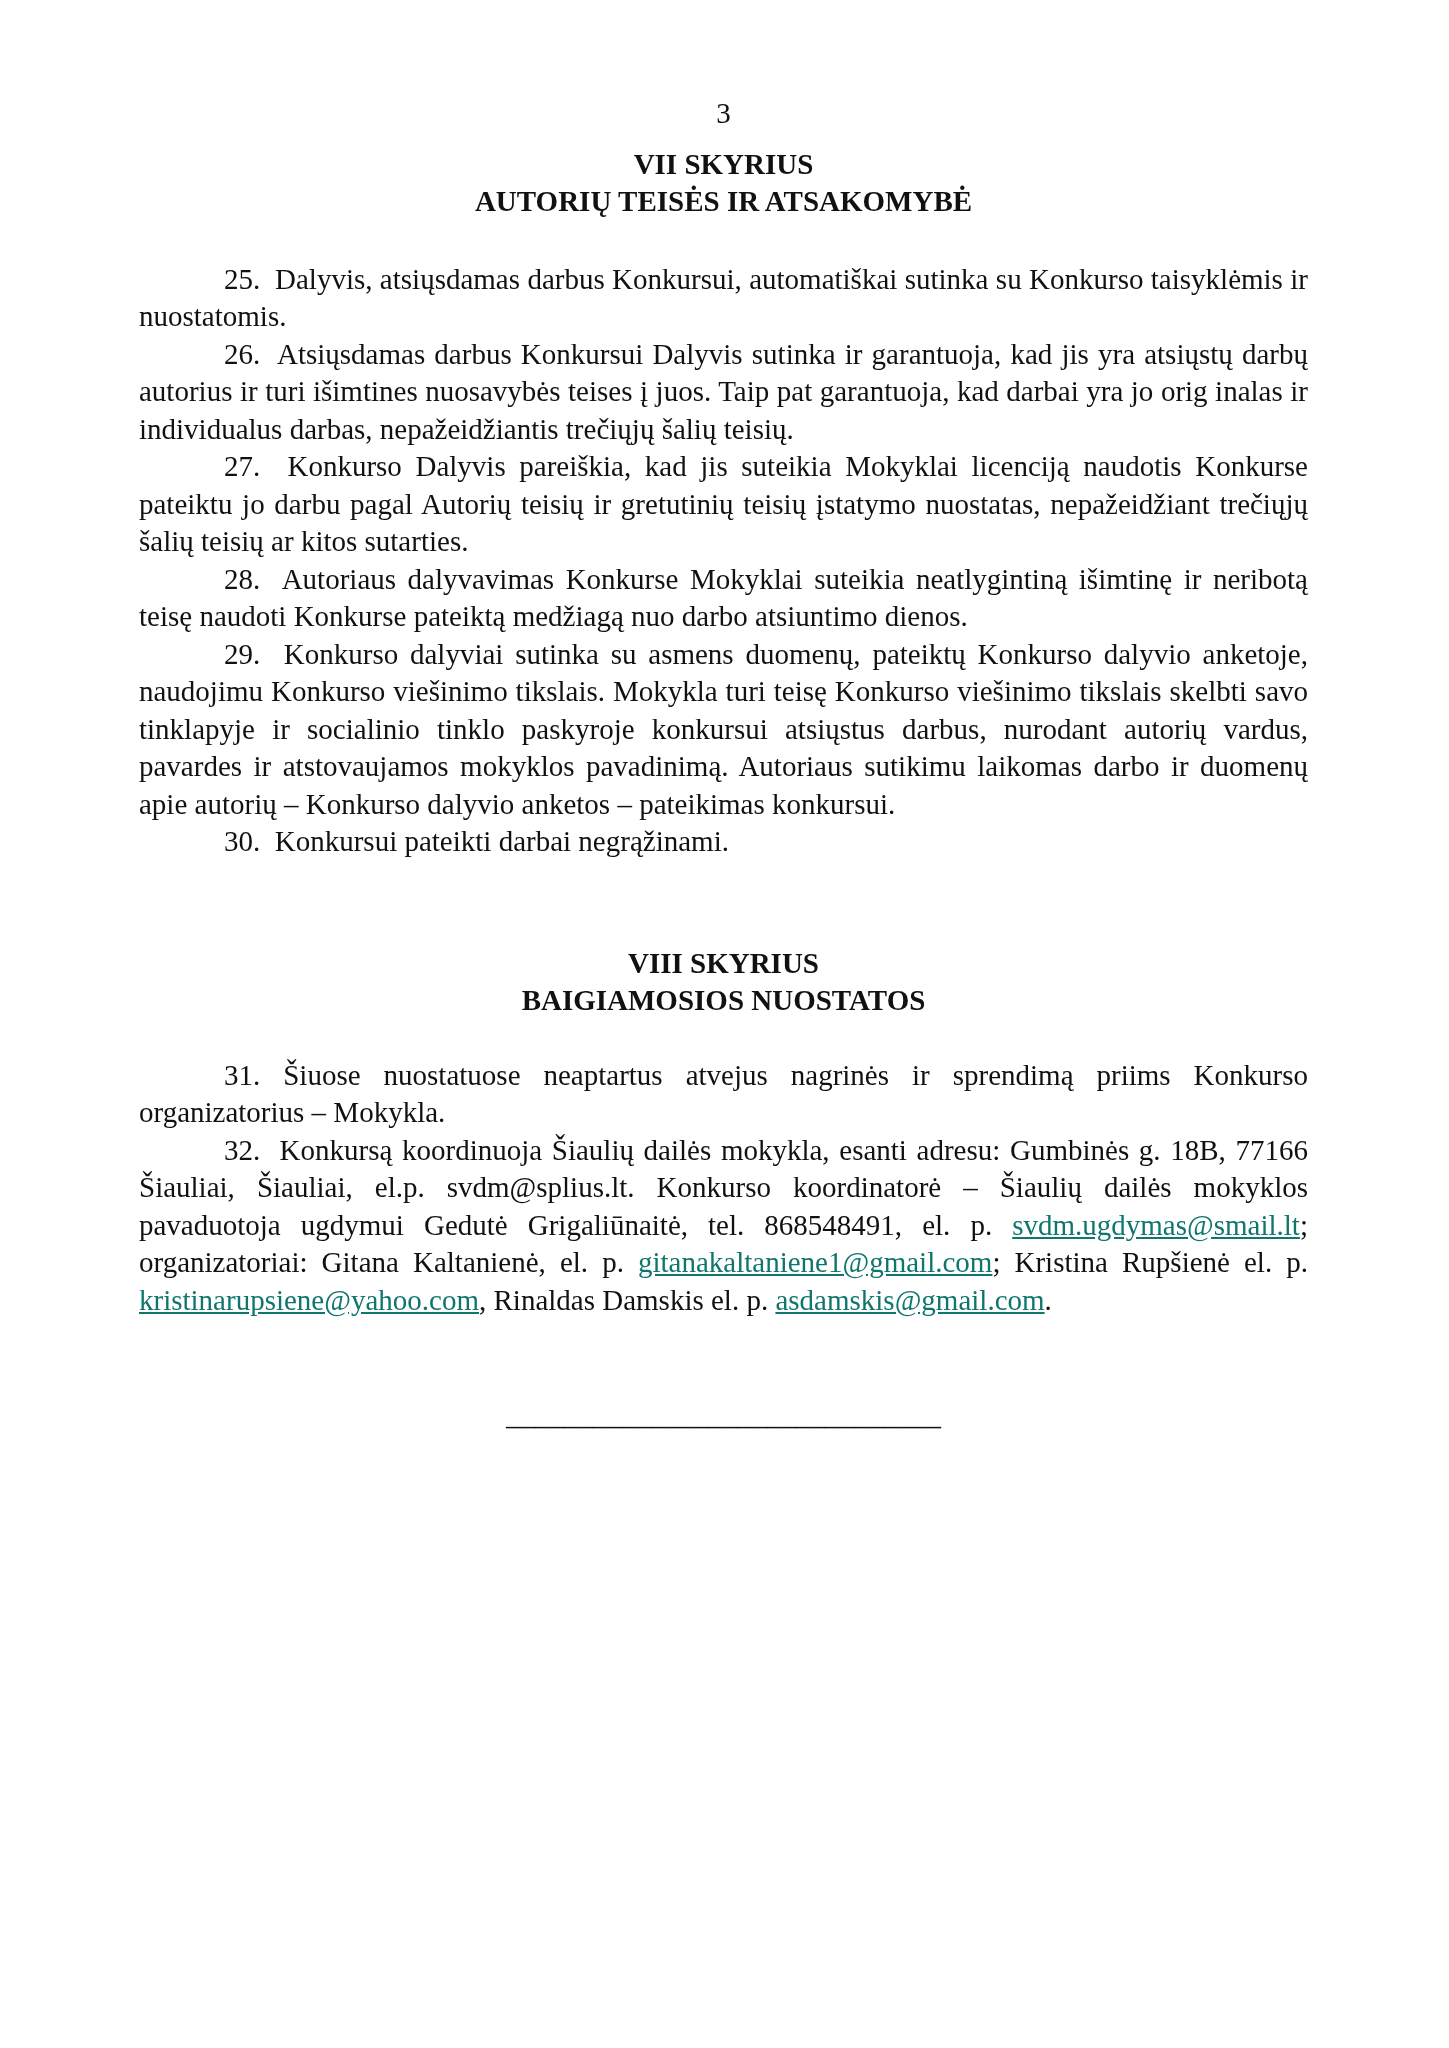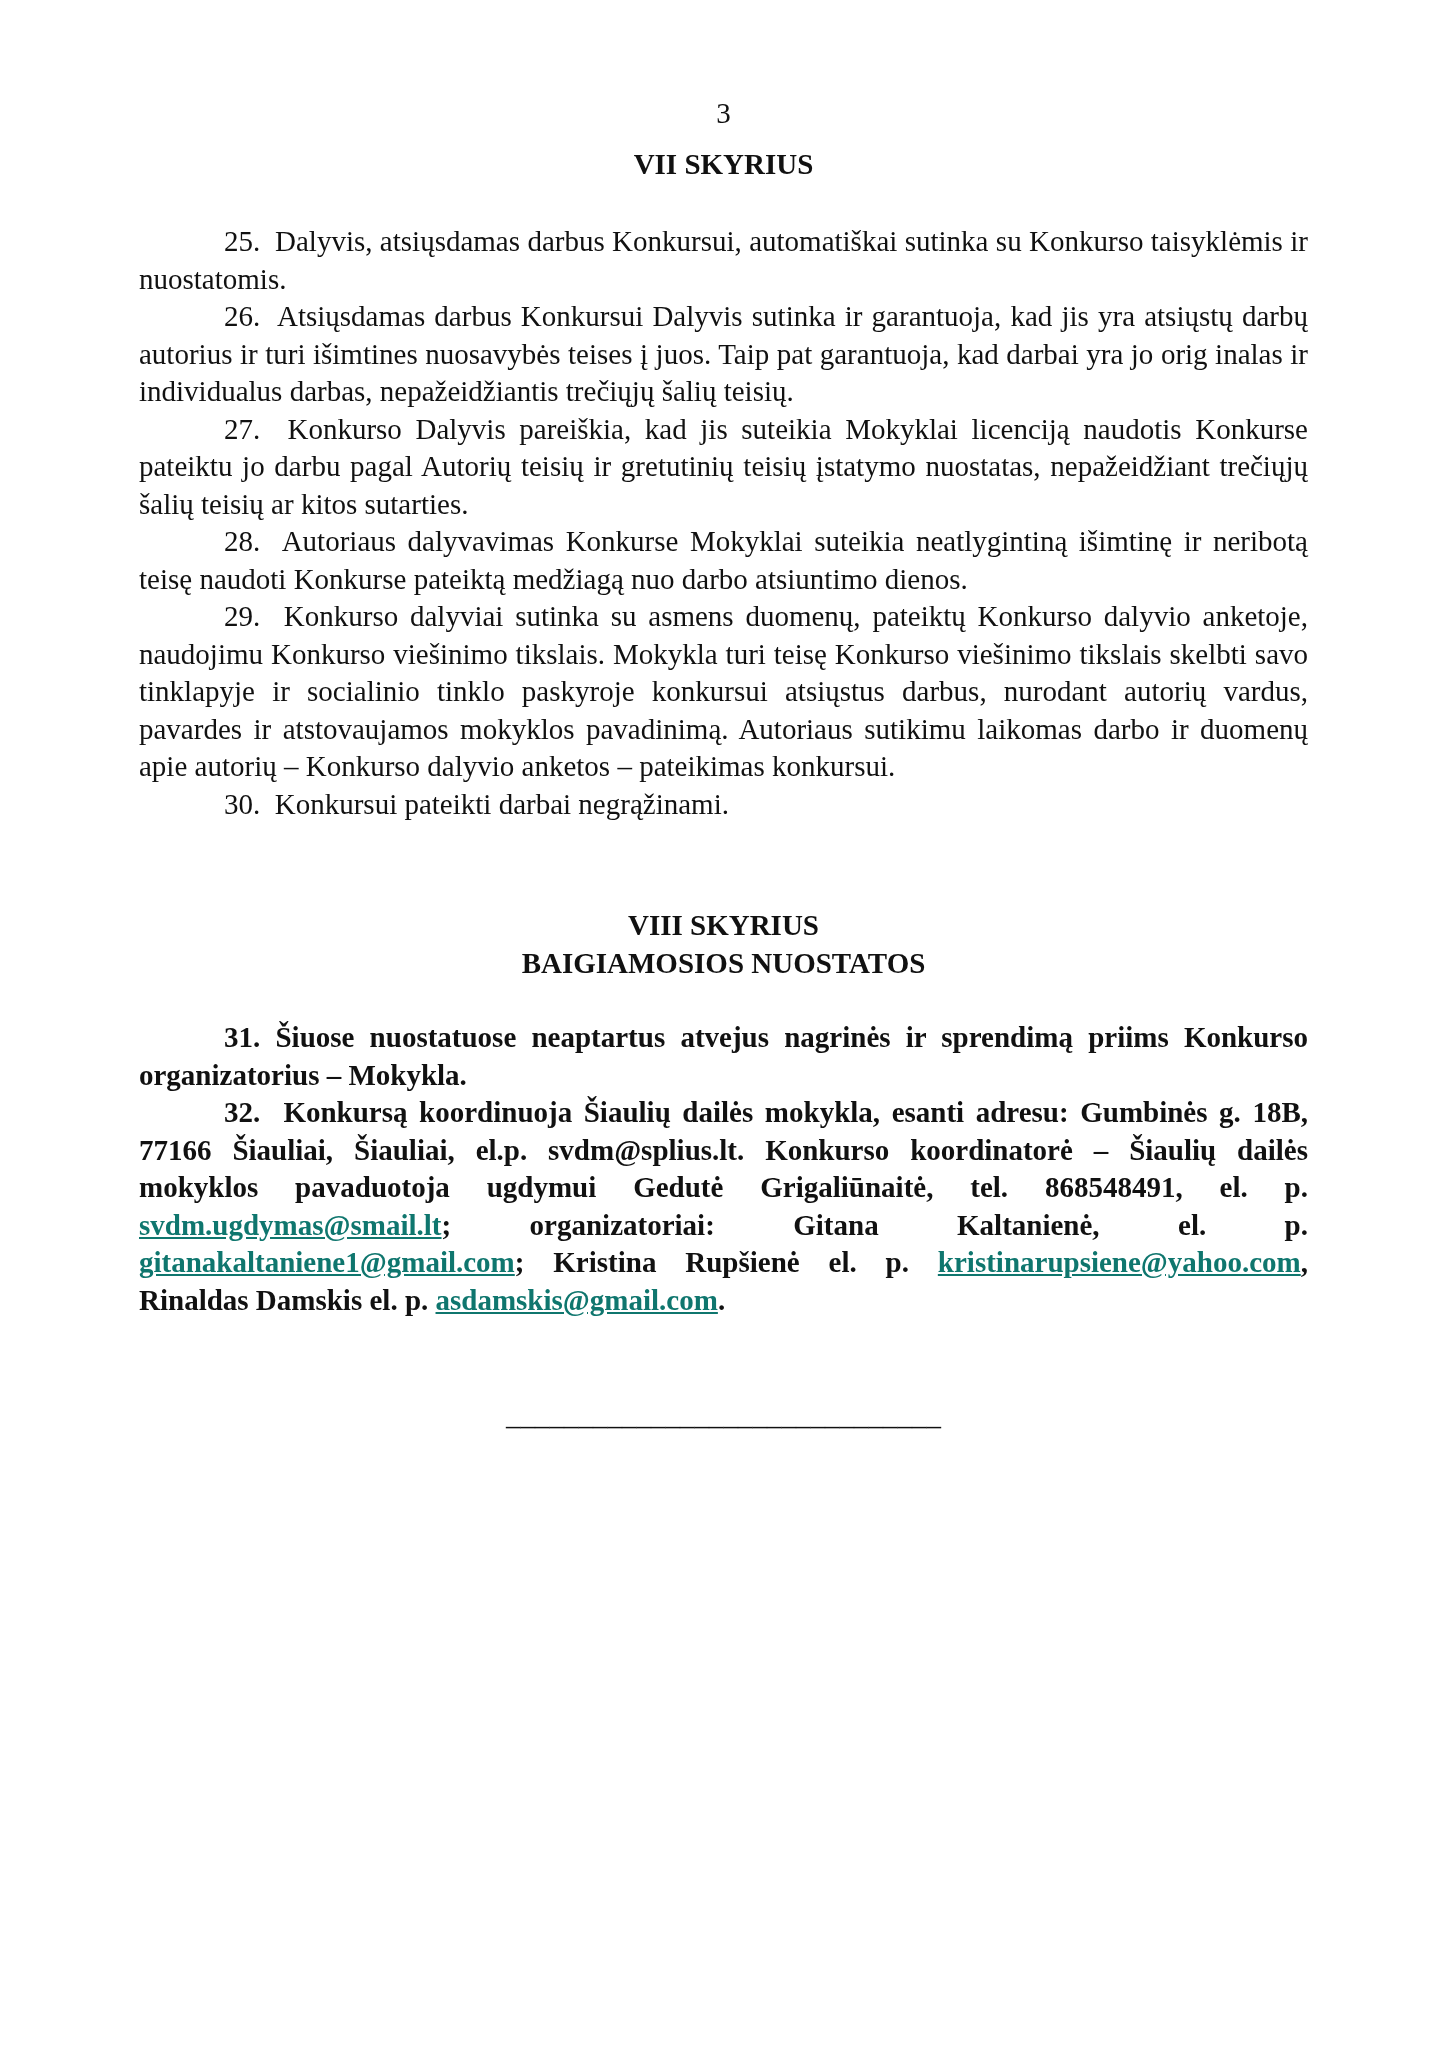--- a/index.html
+++ b/index.html
@@ -29,21 +29,20 @@
     font-weight: bold;
   }
   .section-heading.second {
     margin-top: 84px;
   }
   .section-body {
     margin-top: 40px;
   }
   .section-body.second {
     margin-top: 37px;
-    font-weight: bold;
   }
   p.doc-paragraph {
     margin: 0;
     text-align: justify;
     text-indent: 85px;
   }
   a.email-link {
     color: #0f766e;
     text-decoration: underline;
     cursor: pointer;
@@ -57,20 +56,21 @@
 </style>
 </head>
 <body>
 
 <div class="page">
 
   <div class="page-number">3</div>
 
   <div class="section-heading">
     <div>VII SKYRIUS</div>
+    <div>AUTORIŲ TEISĖS IR ATSAKOMYBĖ</div>
   </div>
 
   <div class="section-body">
     <p class="doc-paragraph">25.&nbsp; Dalyvis, atsiųsdamas darbus Konkursui, automatiškai sutinka su Konkurso taisyklėmis ir nuostatomis.</p>
     <p class="doc-paragraph">26.&nbsp; Atsiųsdamas darbus Konkursui Dalyvis sutinka ir garantuoja, kad jis yra atsiųstų darbų autorius ir turi išimtines nuosavybės teises į juos. Taip pat garantuoja, kad darbai yra jo orig inalas ir individualus darbas, nepažeidžiantis trečiųjų šalių teisių.</p>
     <p class="doc-paragraph">27.&nbsp; Konkurso Dalyvis pareiškia, kad jis suteikia Mokyklai licenciją naudotis Konkurse pateiktu jo darbu pagal Autorių teisių ir gretutinių teisių įstatymo nuostatas, nepažeidžiant trečiųjų šalių teisių ar kitos sutarties.</p>
     <p class="doc-paragraph">28.&nbsp; Autoriaus dalyvavimas Konkurse Mokyklai suteikia neatlygintiną išimtinę ir neribotą teisę naudoti Konkurse pateiktą medžiagą nuo darbo atsiuntimo dienos.</p>
     <p class="doc-paragraph">29.&nbsp; Konkurso dalyviai sutinka su asmens duomenų, pateiktų Konkurso dalyvio anketoje, naudojimu Konkurso viešinimo tikslais. Mokykla turi teisę Konkurso viešinimo tikslais skelbti savo tinklapyje ir socialinio tinklo paskyroje konkursui atsiųstus darbus, nurodant autorių vardus, pavardes ir atstovaujamos mokyklos pavadinimą. Autoriaus sutikimu laikomas darbo ir duomenų apie autorių – Konkurso dalyvio anketos – pateikimas konkursui.</p>
     <p class="doc-paragraph">30.&nbsp; Konkursui pateikti darbai negrąžinami.</p>
   </div>

